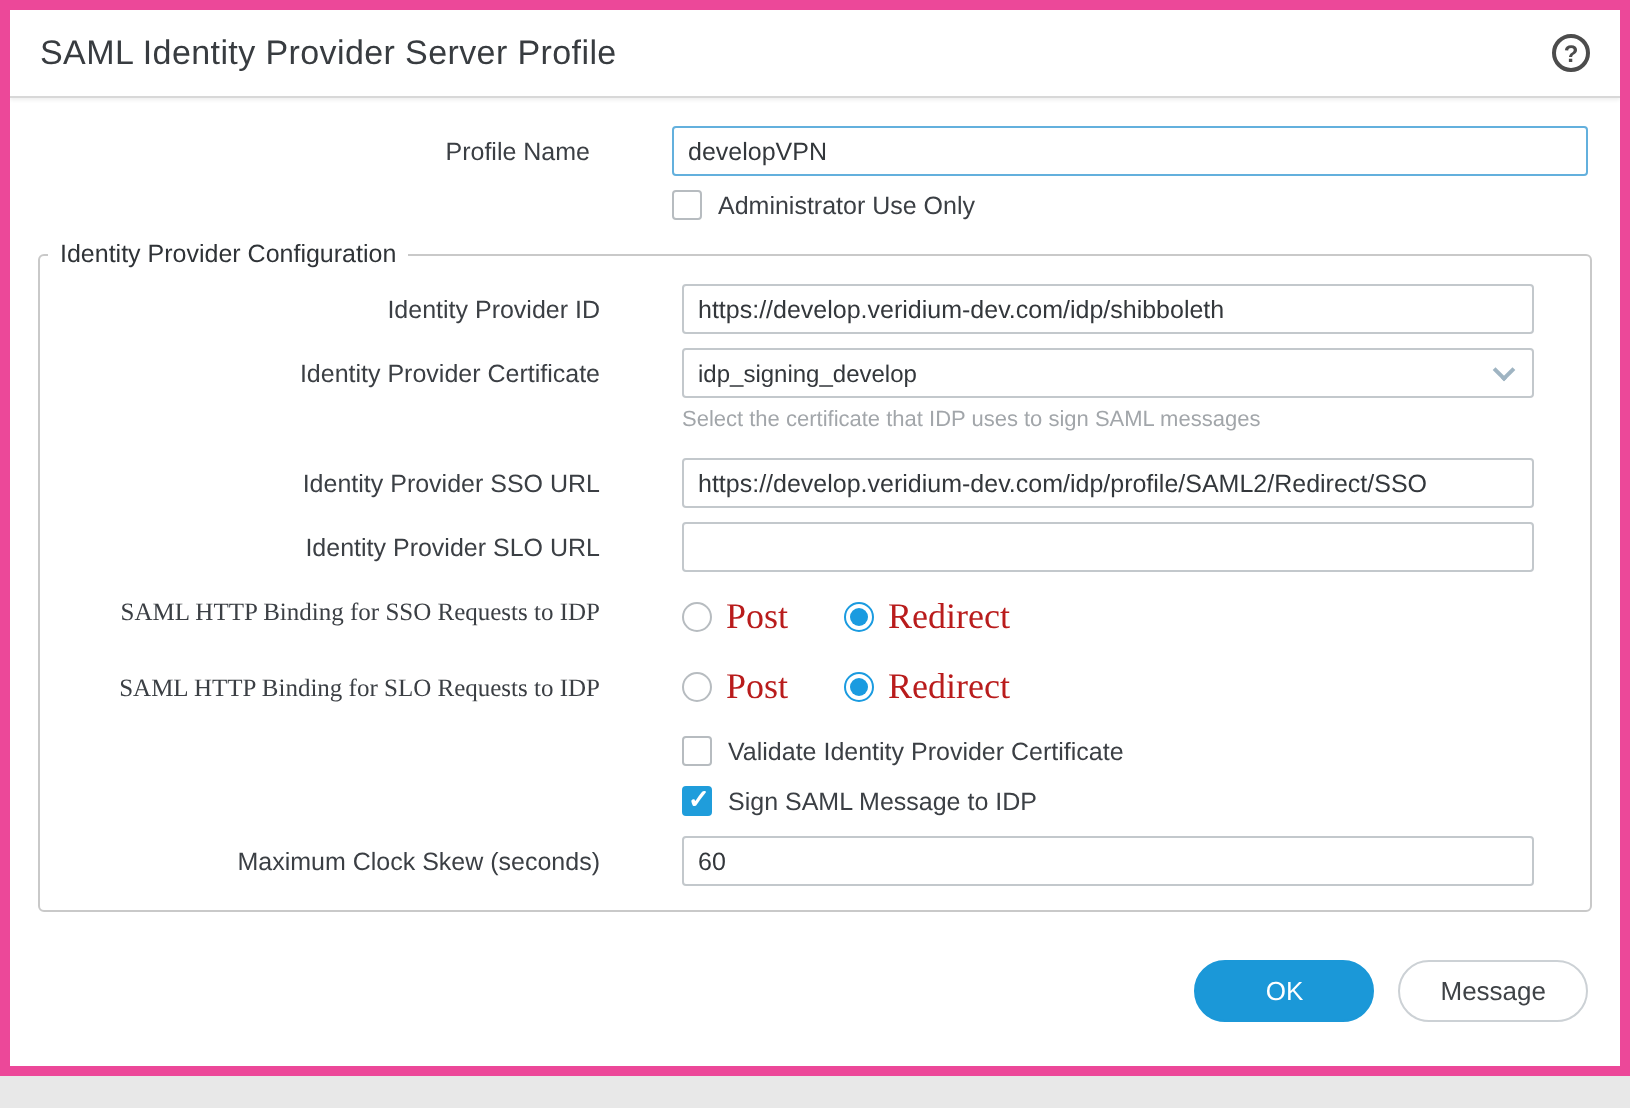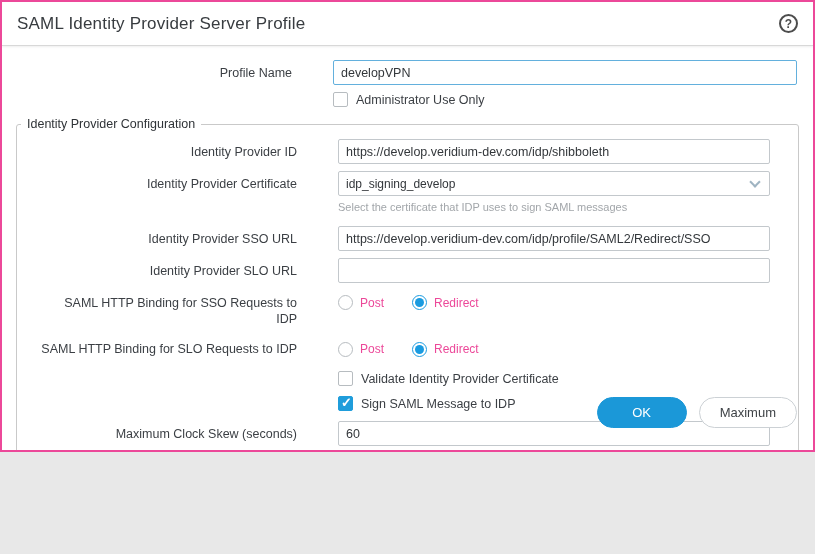--- a/index.html
+++ b/index.html
@@ -1,21 +1,21 @@
 <!DOCTYPE html>
 <html><head>
 <meta charset="utf-8">
 <style>
   * { box-sizing: border-box; }
   html,body { margin:0; padding:0; background:#e8e8e8; }
   body { font-family:"Liberation Sans", sans-serif; }
 
   .dialog {
-    width:815px; height:452px; background:#fff;
-    border:2px solid #ec4899; position:relative; overflow:hidden;
+    width:815px; height:538px; background:#fff;
+    border:5px solid #ec4899; position:relative; overflow:hidden;
   }
 
   
   .hdr {
     height:44px; display:flex; align-items:center; justify-content:space-between;
     padding:0 15px; border-bottom:1px solid #d8d8d8;
     box-shadow:0 1px 2px rgba(0,0,0,.07); position:relative; z-index:2; background:#fff;
   }
   .hdr h1 { margin:0; font-size:17px; font-weight:500; color:#383c40; letter-spacing:.2px; }
   .help {
@@ -53,21 +53,21 @@
   .select .val { flex:1; font-size:12px; color:#33373b; }
   .chev {
     width:8px; height:8px; border-right:2px solid #9fb4c2; border-bottom:2px solid #9fb4c2;
     transform:rotate(45deg); margin-top:-4px;
   }
 
   .hint { font-size:11px; color:#a2a6aa; padding-top:3px; }
   .hintrow { margin-bottom:13px; }
   .gap7  { margin-bottom:7px; }
   .gap12 { margin-bottom:12px; }
-  .gap14 { margin-bottom:14px; }
+  .gap14 { margin-bottom:14px;font-family:Liberation Serif, serif; }
   .gap10 { margin-bottom:10px; }
 
   
   fieldset {
     margin:8px 14px 0 14px; border:1px solid #c9c9c9; border-radius:3px;
     padding:8px 12px 12px 0;
   }
   legend {
     font-size:12.5px; font-weight:normal; color:#2f3337; padding:0 6px; margin-left:4px;
   }
@@ -77,21 +77,21 @@
   .radio {
     width:15px; height:15px; border-radius:50%; background:#fff;
     border:1px solid #b7bcc0; display:inline-block; position:relative;
     flex:none; cursor:pointer;
   }
   .radio.selected { border-color:#1a9be0; }
   .radio.selected::after {
     content:""; position:absolute; left:2px; top:2px; right:2px; bottom:2px;
     border-radius:50%; background:#1a9be0;
   }
-  .optlabel { font-size:12px; color:#ec4899; margin:0 28px 0 7px; }
+  .optlabel { font-size:18px; color:#b91c1c; margin:0 28px 0 7px; }
 
   
   .checkline { display:flex; align-items:center; }
   .cb {
     width:15px; height:15px; border:1px solid #b7bcc0; border-radius:2px;
     background:#fff; display:inline-block; position:relative; flex:none; cursor:pointer;
   }
   .cb.checked { background:#1f9ddb; border-color:#1f9ddb; }
   .cb.checked::after {
     content:"\2713"; position:absolute; left:2px; top:-2px;
@@ -223,16 +223,16 @@
         <div class="fieldcol">
           <input class="txt" type="text" value="60" style="">
         </div>
       </div>
 
     </fieldset>
   </div>
 
   <div class="footer">
     <button class="btn primary">OK</button>
-    <button class="btn">Maximum</button>
+    <button class="btn">Message</button>
   </div>
 
 </div>
 
 </body></html>

